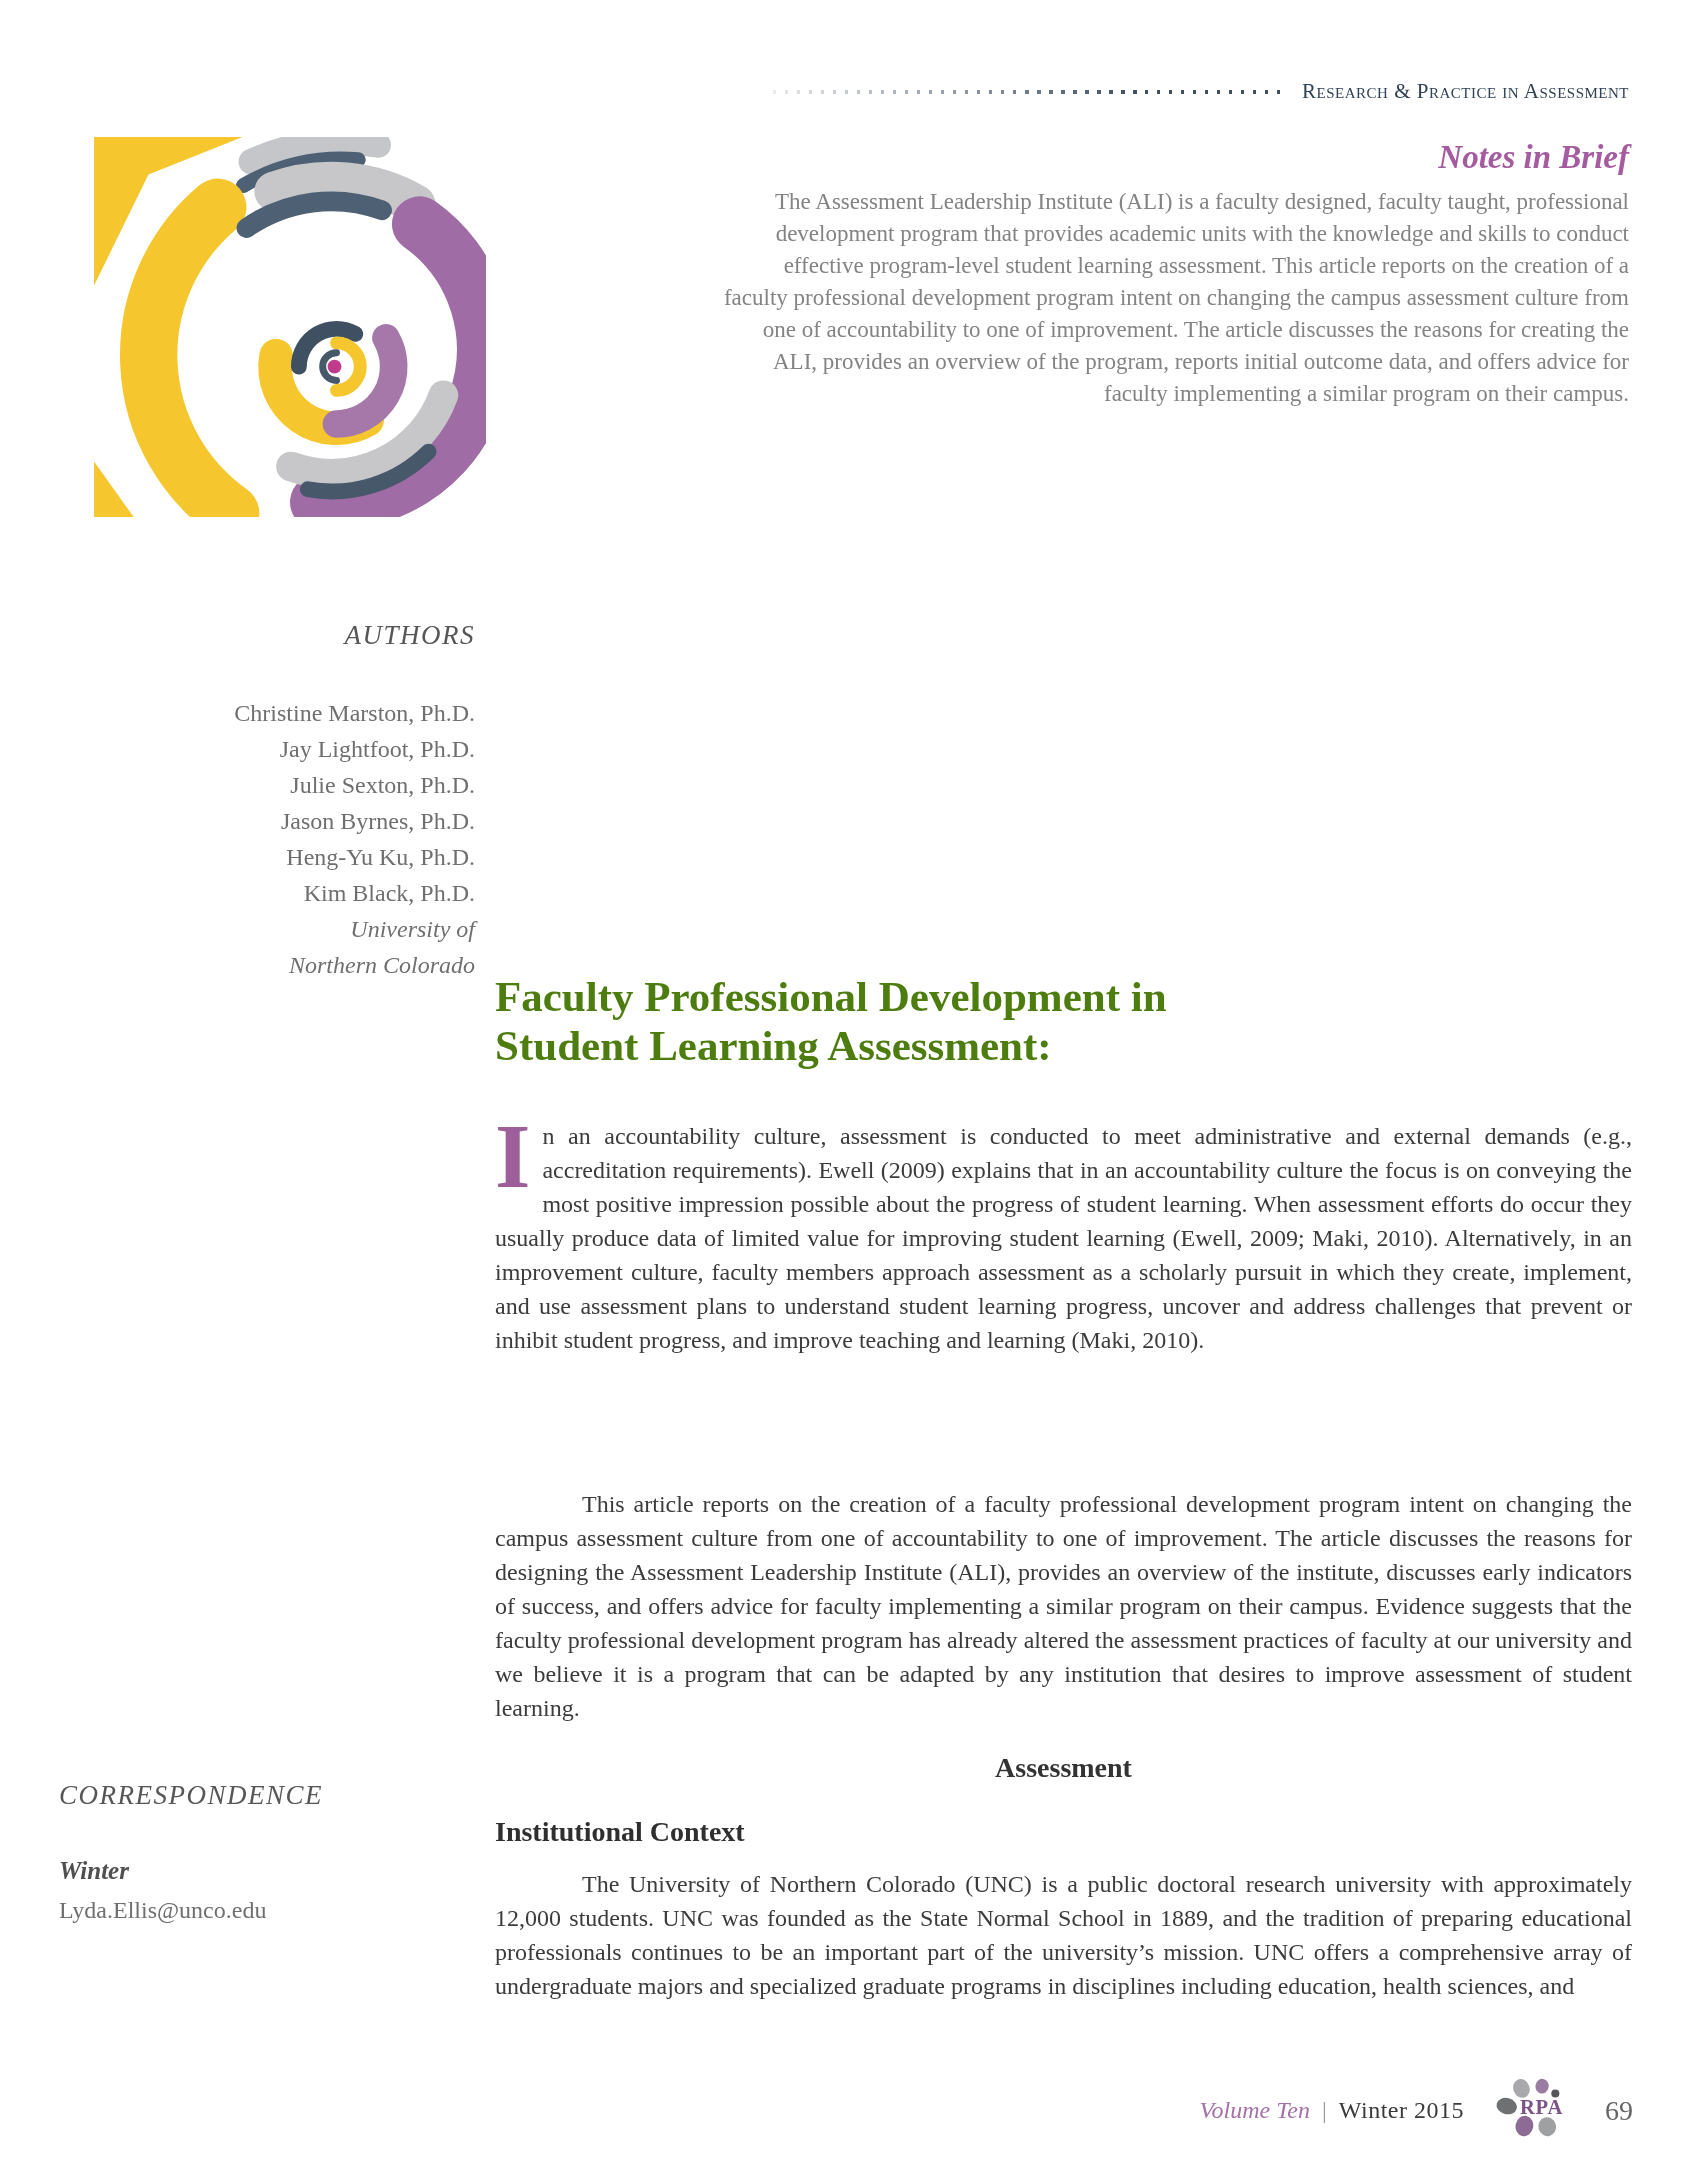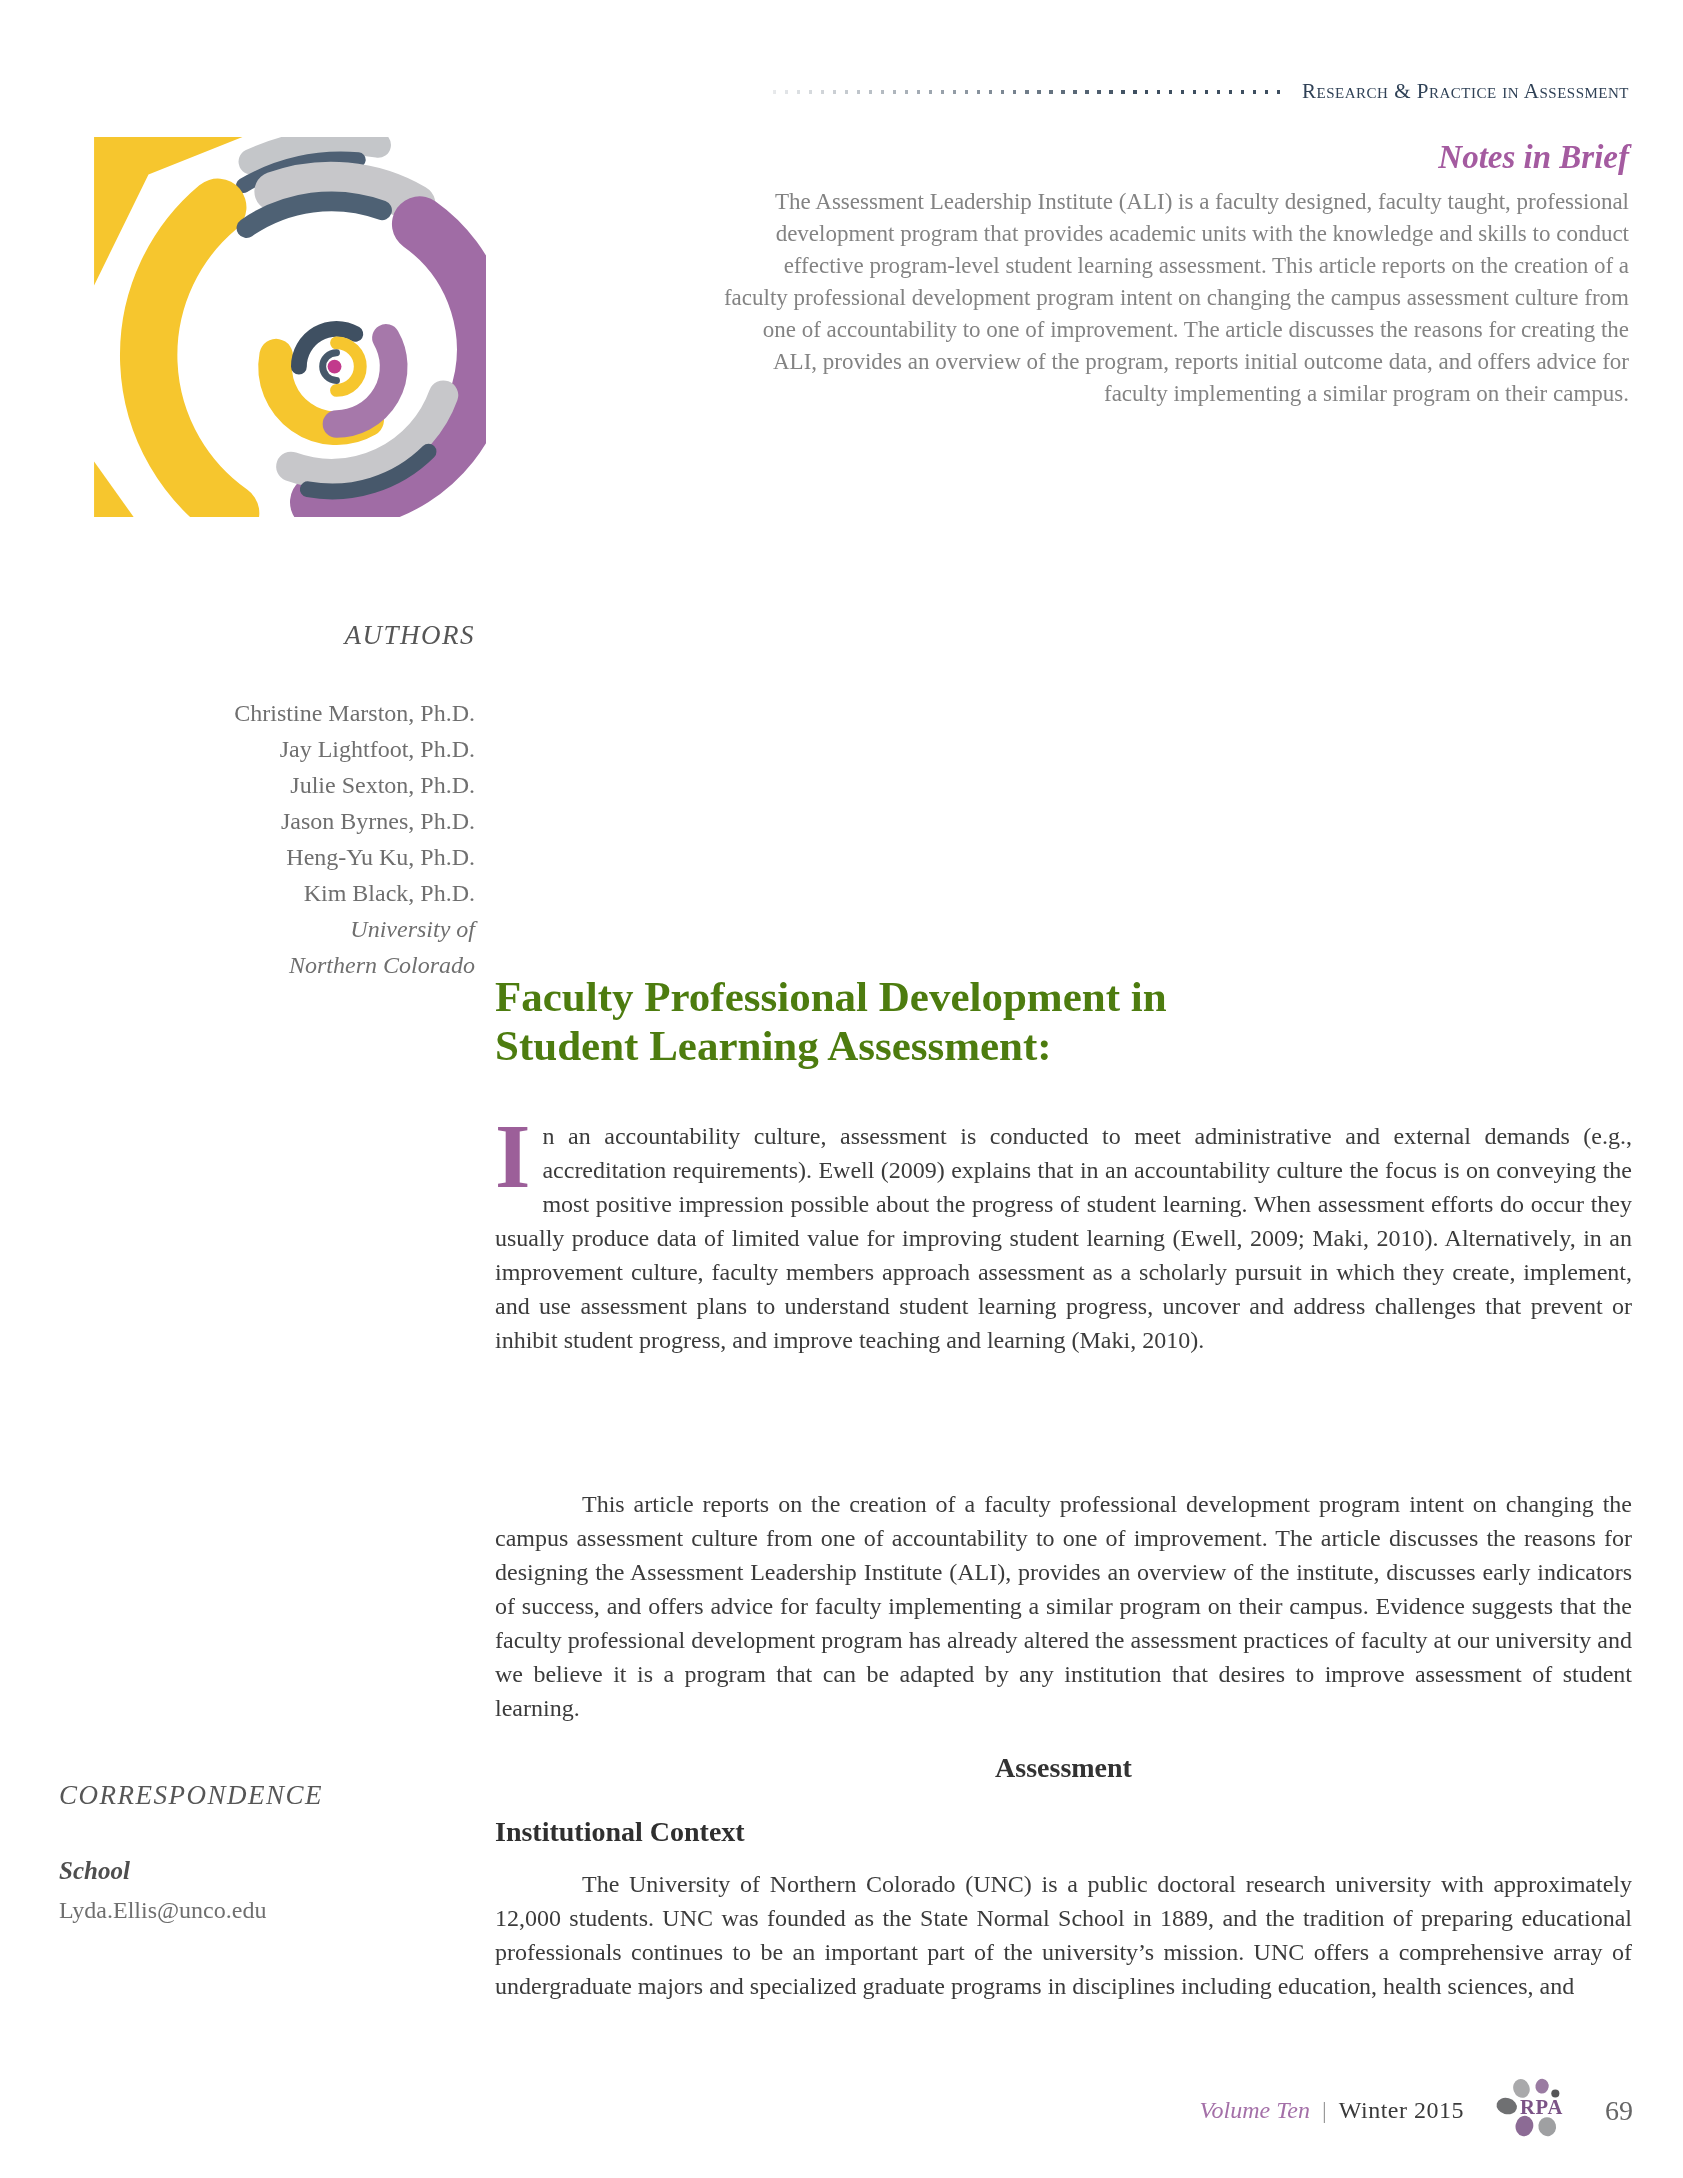--- a/index.html
+++ b/index.html
@@ -144,21 +144,21 @@
       <li>Kim Black, Ph.D.</li>
     </ul>
     <div class="affiliation">
       <div>University of</div>
       <div>Northern Colorado</div>
     </div>
   </aside>
 
   <aside class="correspondence-block">
     <h3 class="side-heading">CORRESPONDENCE</h3>
-    <div class="email-label">School</div>
+    <div class="email-label">Winter</div>
     <div class="email-address">Lyda.Ellis@unco.edu</div>
   </aside>
 
   <h1 class="title">
     <div>Faculty Professional Development in</div>
     <div>Student Learning Assessment:</div>
   </h1>
 
   <p class="body-para para1">
     <span class="dropcap">I</span><span>n an accountability culture, assessment is conducted to meet administrative and external demands (e.g., accreditation requirements). Ewell (2009) explains that in an accountability culture the focus is on conveying the most positive impression possible about the progress of student learning. When assessment efforts do occur they usually produce data of limited value for improving student learning (Ewell, 2009; Maki, 2010). Alternatively, in an improvement culture, faculty members approach assessment as a scholarly pursuit in which they create, implement, and use assessment plans to understand student learning progress, uncover and address challenges that prevent or inhibit student progress, and improve teaching and learning (Maki, 2010).</span>

